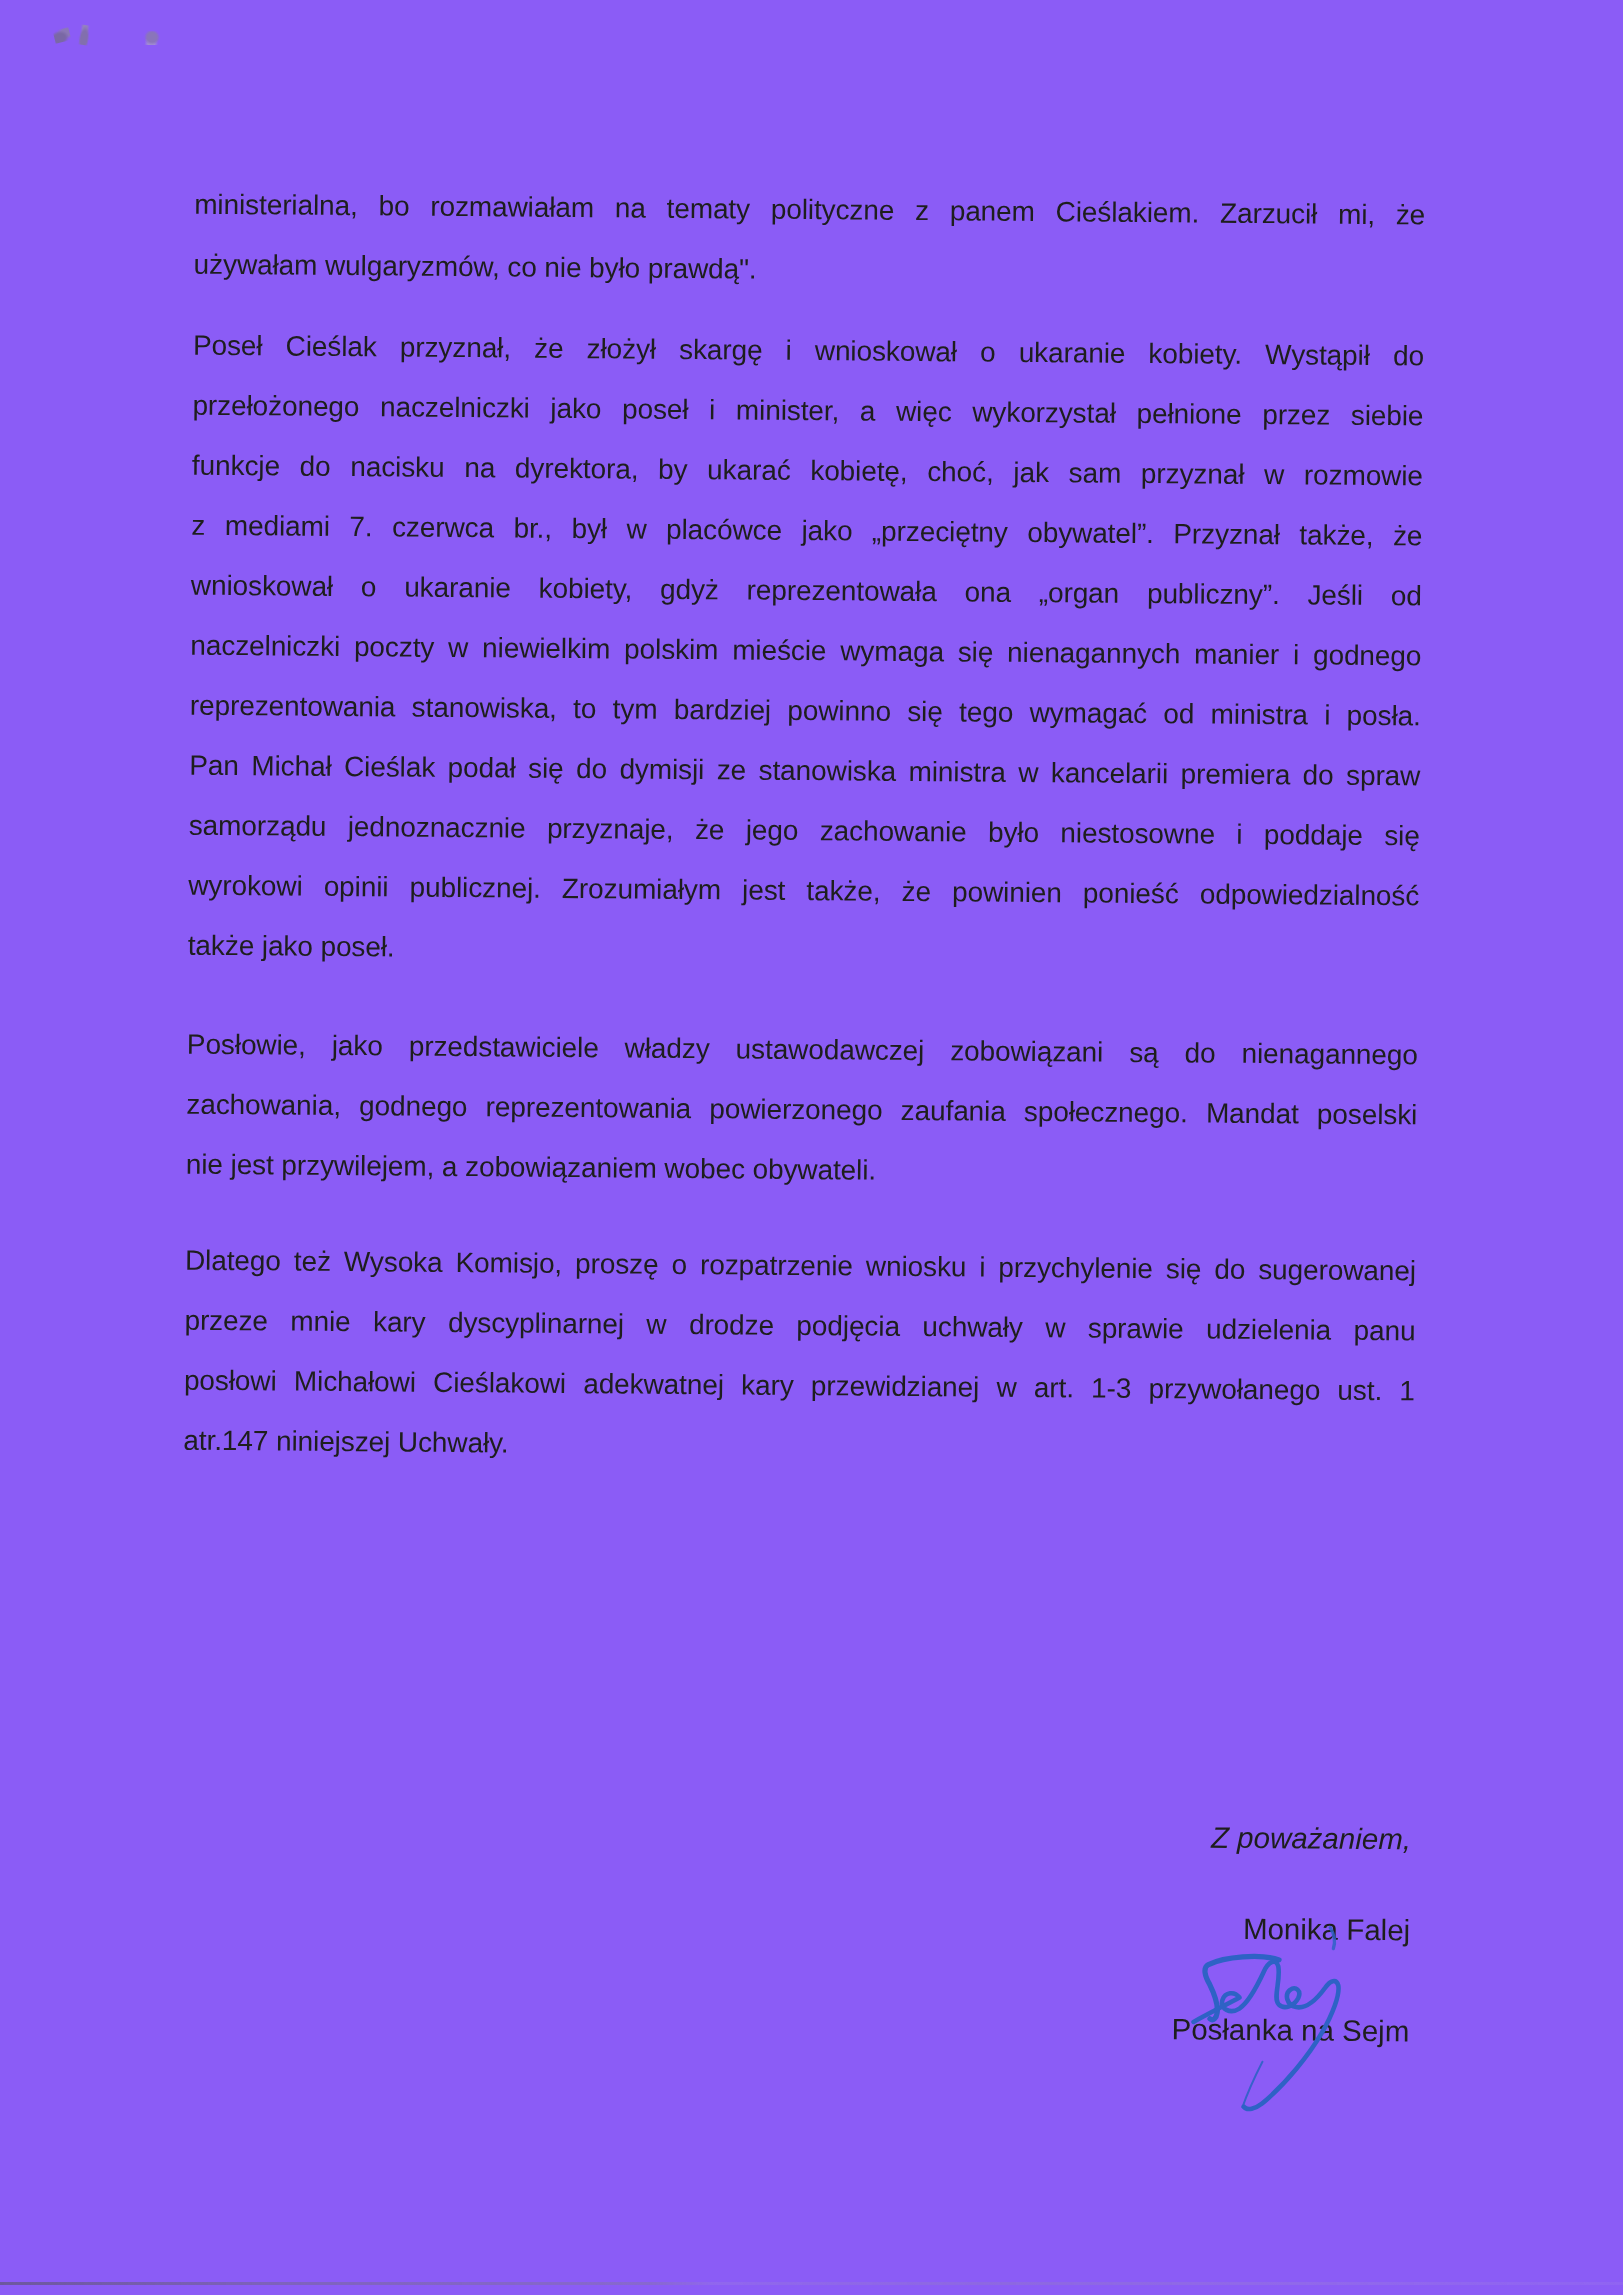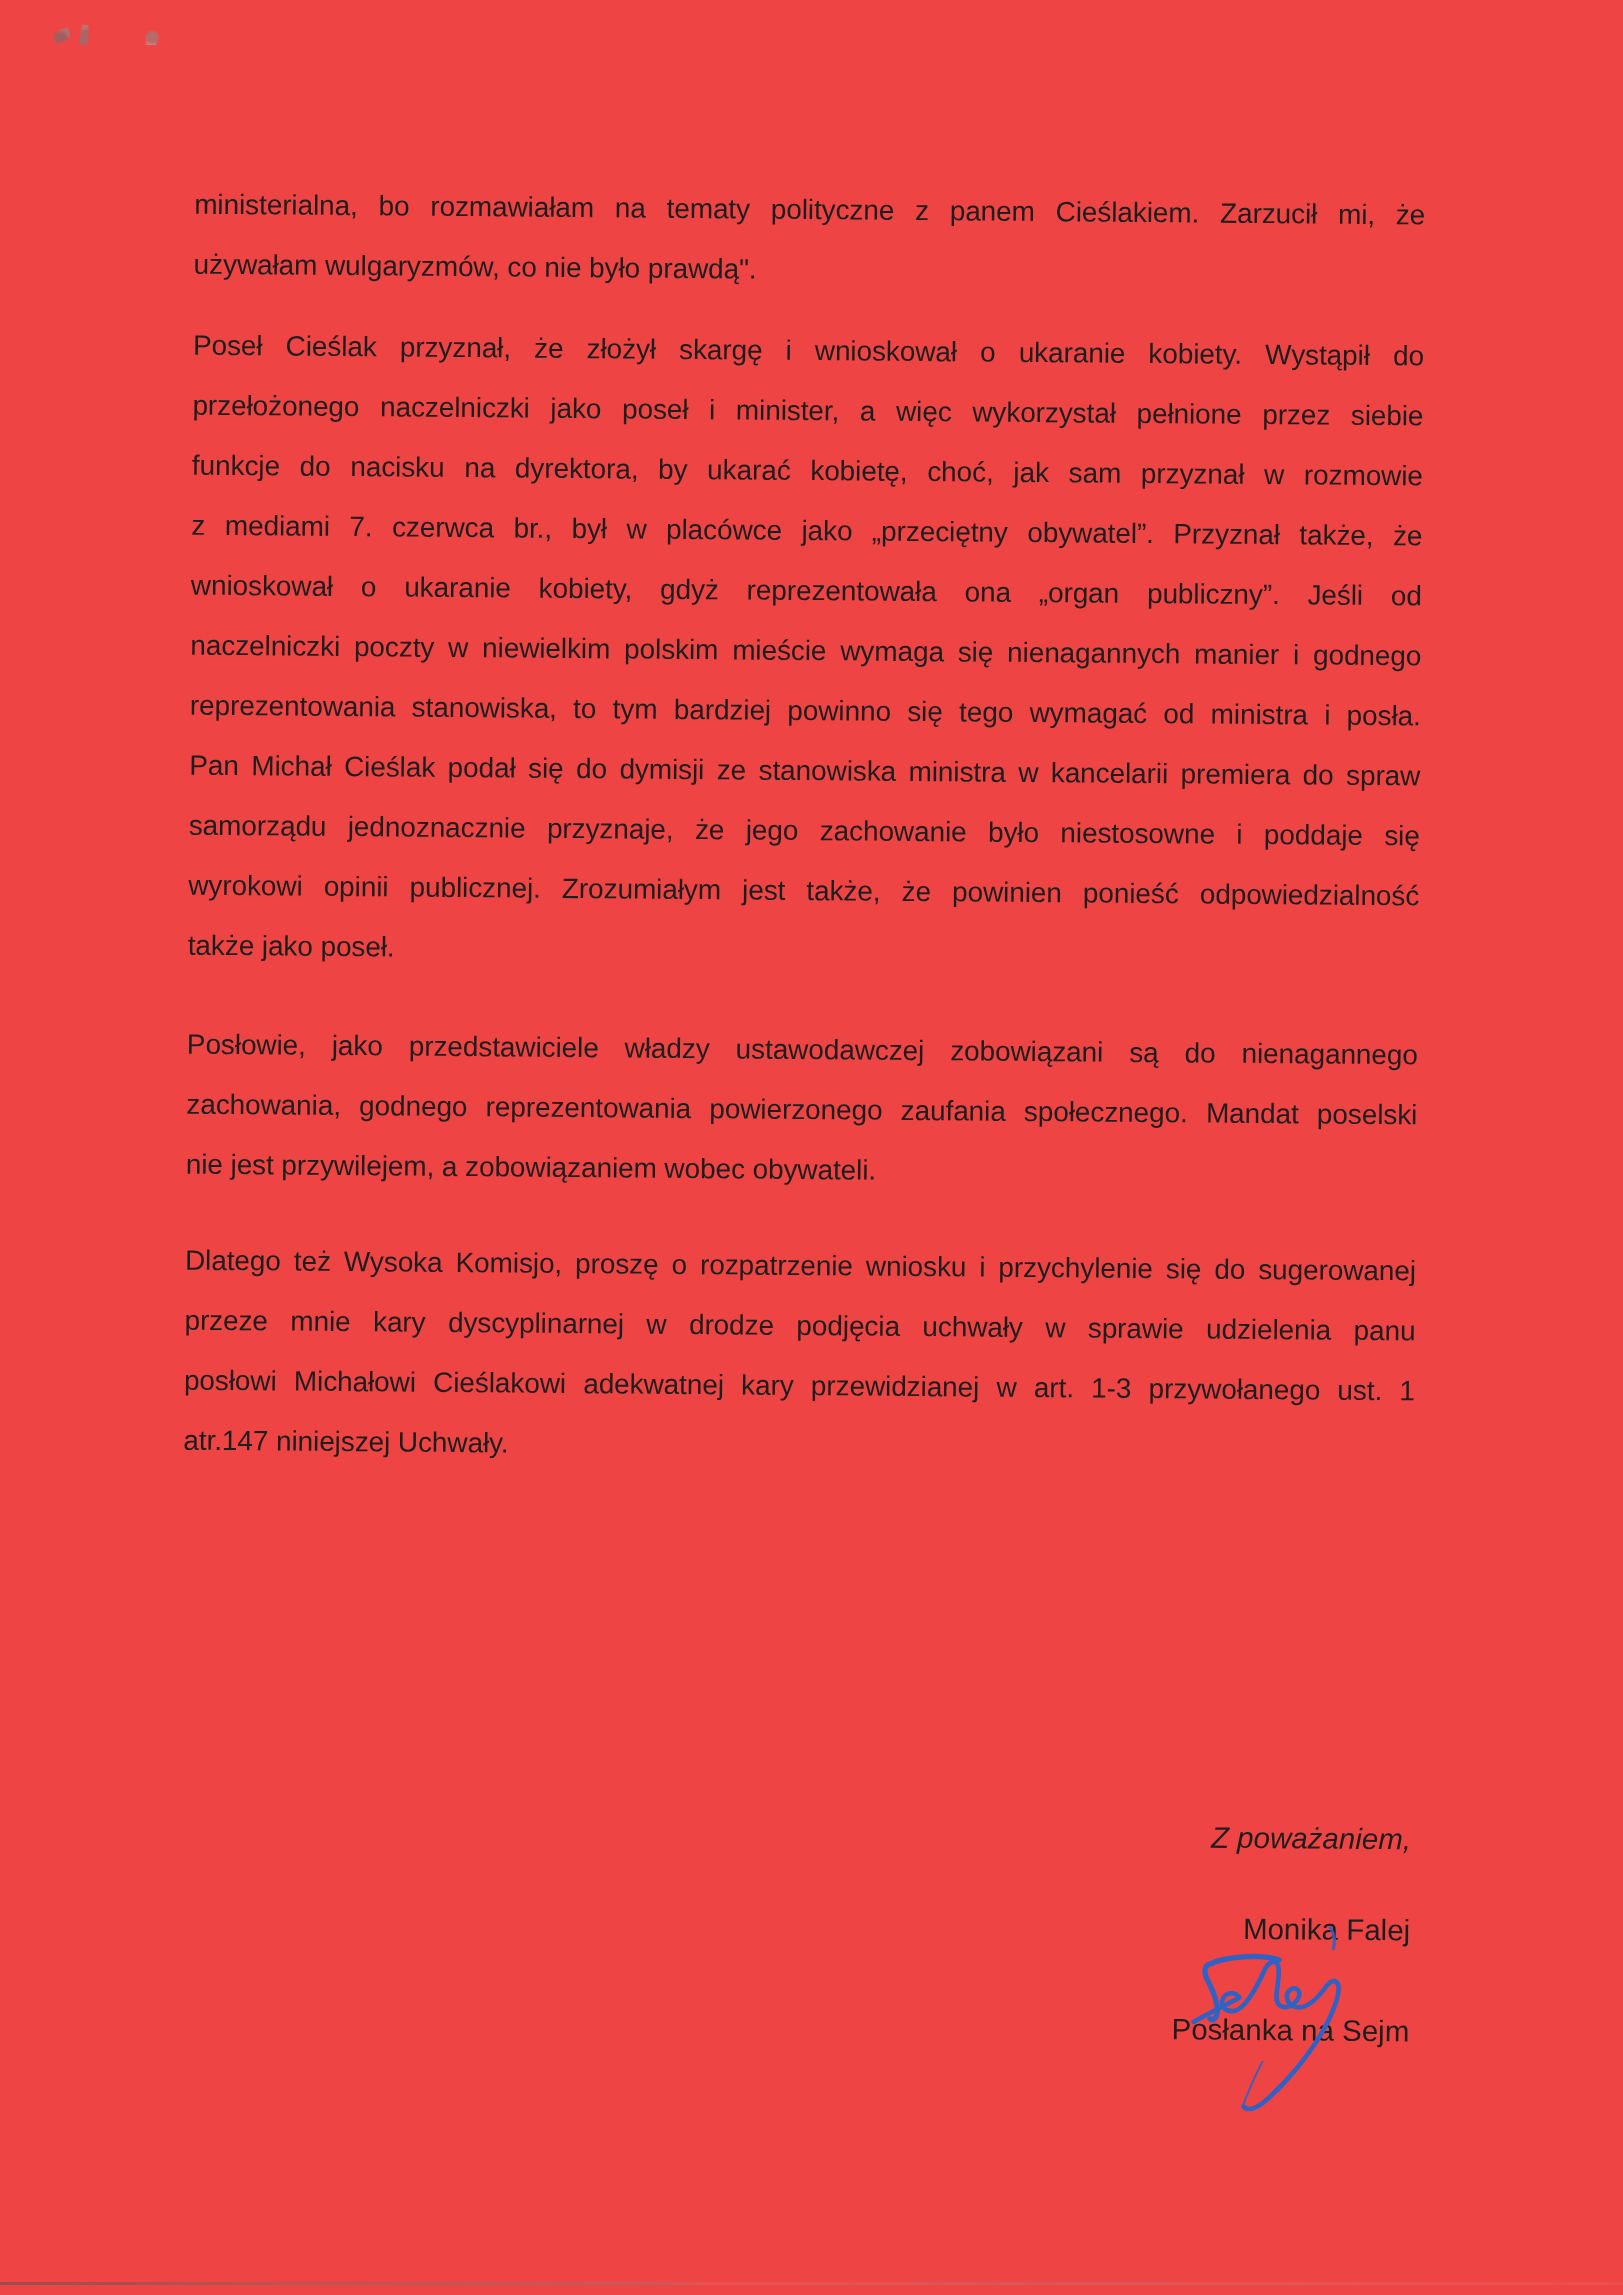--- a/index.html
+++ b/index.html
@@ -1,21 +1,21 @@
 <!DOCTYPE html>
 <html lang="pl" style="font-size:10.5px"><head>
 <meta charset="utf-8">
 <style>
   html,body{margin:0;padding:0;}
   body{
     width:1623px;height:2295px;overflow:hidden;
     background:#ffffff;
     font-family:"Liberation Sans", sans-serif;
   }
-  .page{position:relative;width:1623px;height:2295px;background:#ef4444;text-decoration:underline;}
+  .page{position:relative;width:1623px;height:2295px;background:#8b5cf6;text-decoration:underline;}
   
   .content{position:absolute;left:0;top:0;width:1623px;height:2295px;
     transform:rotate(0.5deg);transform-origin:0 0;}
   .para{position:absolute;left:196px;width:1231px;}
   .line{
     height:60px;line-height:60px;font-size:28px;letter-spacing:-0.1px;
     color:#1e1e1e;
   }
   .line.j{text-align:justify;text-align-last:justify;}
   .closing{position:absolute;right:196px;font-size:29.5px;color:#1e1e1e;white-space:nowrap;}

